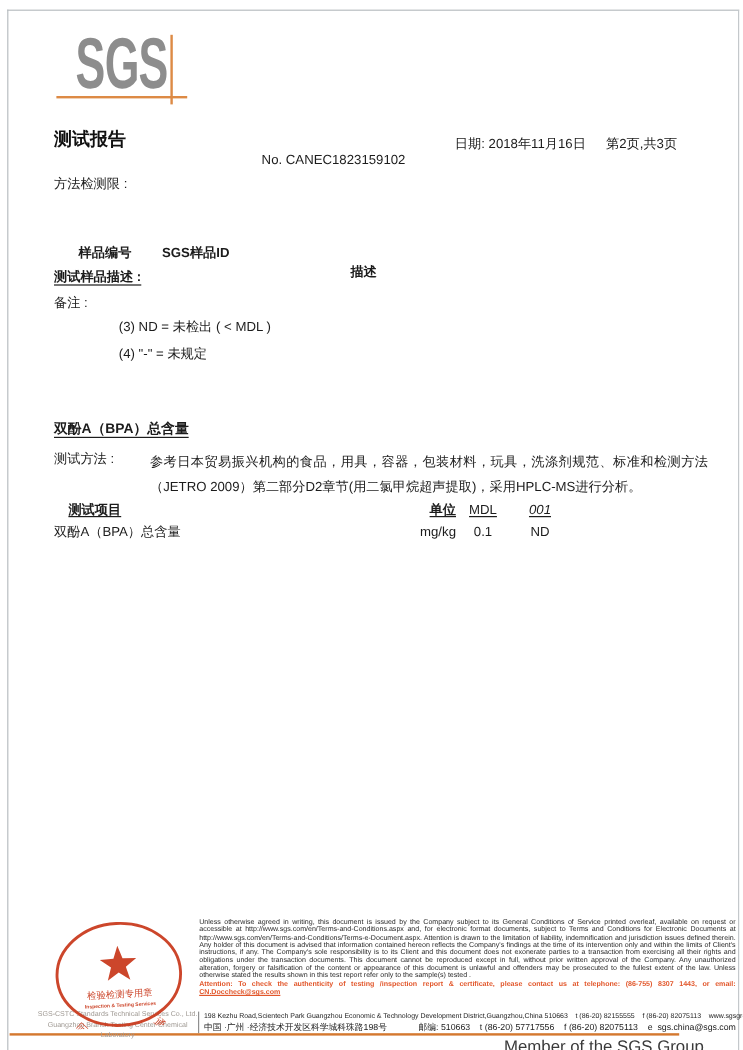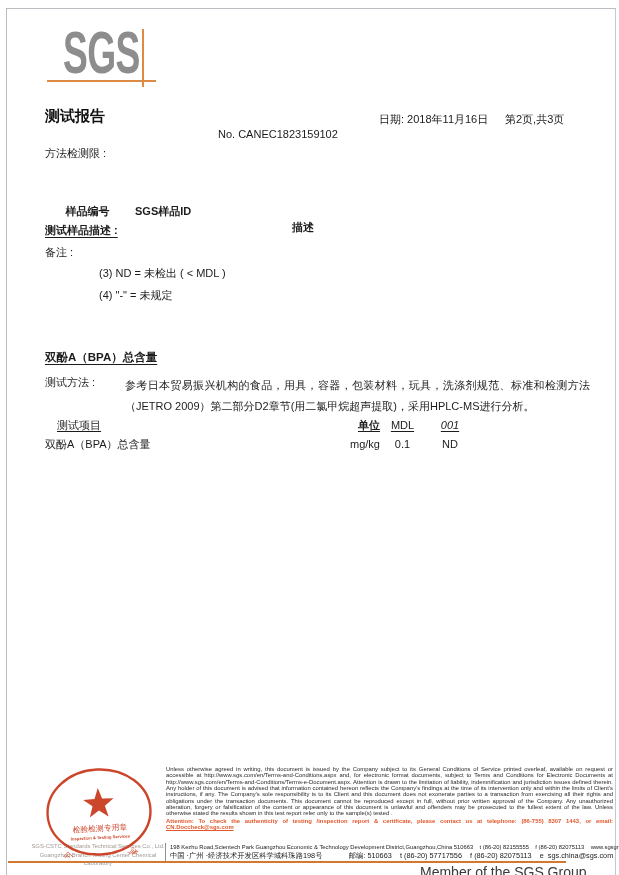--- a/index.html
+++ b/index.html
@@ -38,21 +38,21 @@
   .notes-label{left:45px;top:245px;}
   .notes{left:99px;top:262px;}
   .note{line-height:22px;}
   .bpa-title{left:45px;top:350px;font-size:11.5px;font-weight:bold;text-decoration:underline;text-underline-offset:3px;}
   .method-label{left:45px;top:375px;}
   .method-text{left:125px;top:375px;width:465px;line-height:21px;text-align:justify;}
   .result-table{left:45px;top:417px;width:430px;}
   .rt-row{display:flex;line-height:17px;}
   .rt-data{margin-top:2px;}
   .rt-name{flex:1;}
-  .rt-head .rt-name{padding-left:12px;font-weight:normal;}
+  .rt-head .rt-name{padding-left:12px;font-weight:bold;}
   .rt-unit{width:44px;text-align:right;}
   .rt-mdl{width:45px;text-align:center;}
   .rt-001{width:50px;text-align:center;}
   .u{text-decoration:underline;text-underline-offset:2px;}
   .i{font-style:italic;}
   .rt-head .rt-unit{font-weight:bold;}
   
   .legal{left:166px;top:766px;width:447px;font-size:5.9px;line-height:6.35px;text-align:justify;color:#2a2a2a;}
   .attention{color:#e2572b;font-weight:bold;margin-top:1px;}
   .email{text-decoration:underline;cursor:pointer;}

